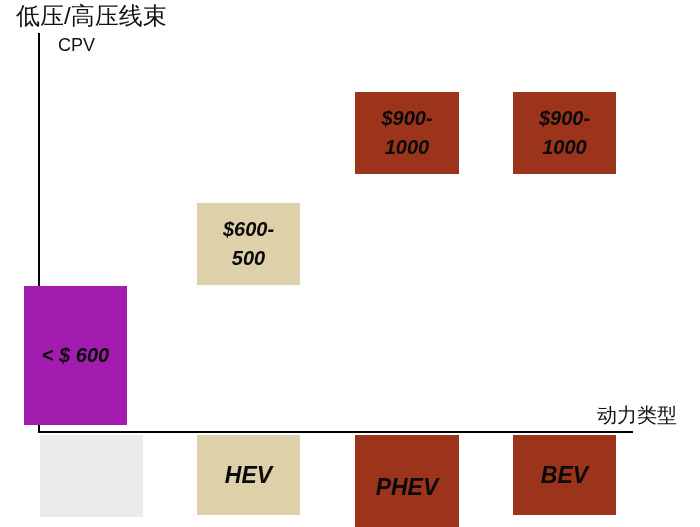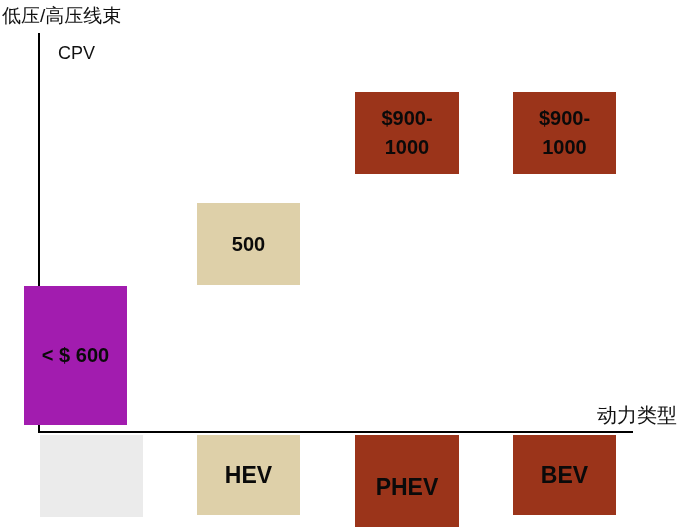--- a/index.html
+++ b/index.html
@@ -1,25 +1,25 @@
 <!DOCTYPE html>
 <html><head>
 <meta charset="utf-8">
 <style>
   html, body { margin:0; padding:0; background:#ffffff; }
   body { width:700px; height:527px; position:relative; overflow:hidden;
          font-family:"Liberation Sans","DejaVu Sans",sans-serif; color:#111; }
   .abs { position:absolute; }
-  .ylabel1 { left:2px; top:4px; font-size:19px; line-height:24px; }
-  .ylabel2 { left:58px; top:34px; font-size:18px; line-height:22px;margin-top:8px; }
+  .ylabel1 { left:16px; top:4px; font-size:24px; line-height:24px; }
+  .ylabel2 { left:58px; top:34px; font-size:18px; line-height:22px; }
   .xlabel { left:597px; top:403px; font-size:20px; line-height:24px; }
   .vaxis { left:38px; top:33px; width:2px; height:400px; background:#000; }
   .haxis { left:38px; top:431px; width:595px; height:2px; background:#000; }
   .box { position:absolute; display:flex; align-items:center; justify-content:center;
-         text-align:center; font-weight:bold; font-size:20px; line-height:29px; color:#0a0a0a; }
+         text-align:center; font-weight:bold; font-size:20px; line-height:29px; color:#0a0a0a;font-style:italic; }
   .cat-label { font-size:23px; }
   .cn { font-weight:normal; font-size:21px; line-height:29px; }
 </style>
 </head>
 <body>
 
 <div class="abs ylabel1">低压/高压线束</div>
 <div class="abs ylabel2">CPV</div>
 <div class="abs xlabel">动力类型</div>
 
@@ -27,20 +27,21 @@
 <div class="abs haxis"></div>
 
 <div class="box" style="left:24px; top:286px; width:103px; height:139px; background:#a21caf; font-weight:bold;">
   <div>
     <div>&lt; $ 600</div>
   </div>
 </div>
 
 <div class="box" style="left:197px; top:203px; width:103px; height:82px; background:#ded0a9;">
   <div>
+    <div>$600-</div>
     <div>500</div>
   </div>
 </div>
 
 <div class="box" style="left:355px; top:92px; width:104px; height:82px; background:#9b341a;">
   <div>
     <div>$900-</div>
     <div>1000</div>
   </div>
 </div>

